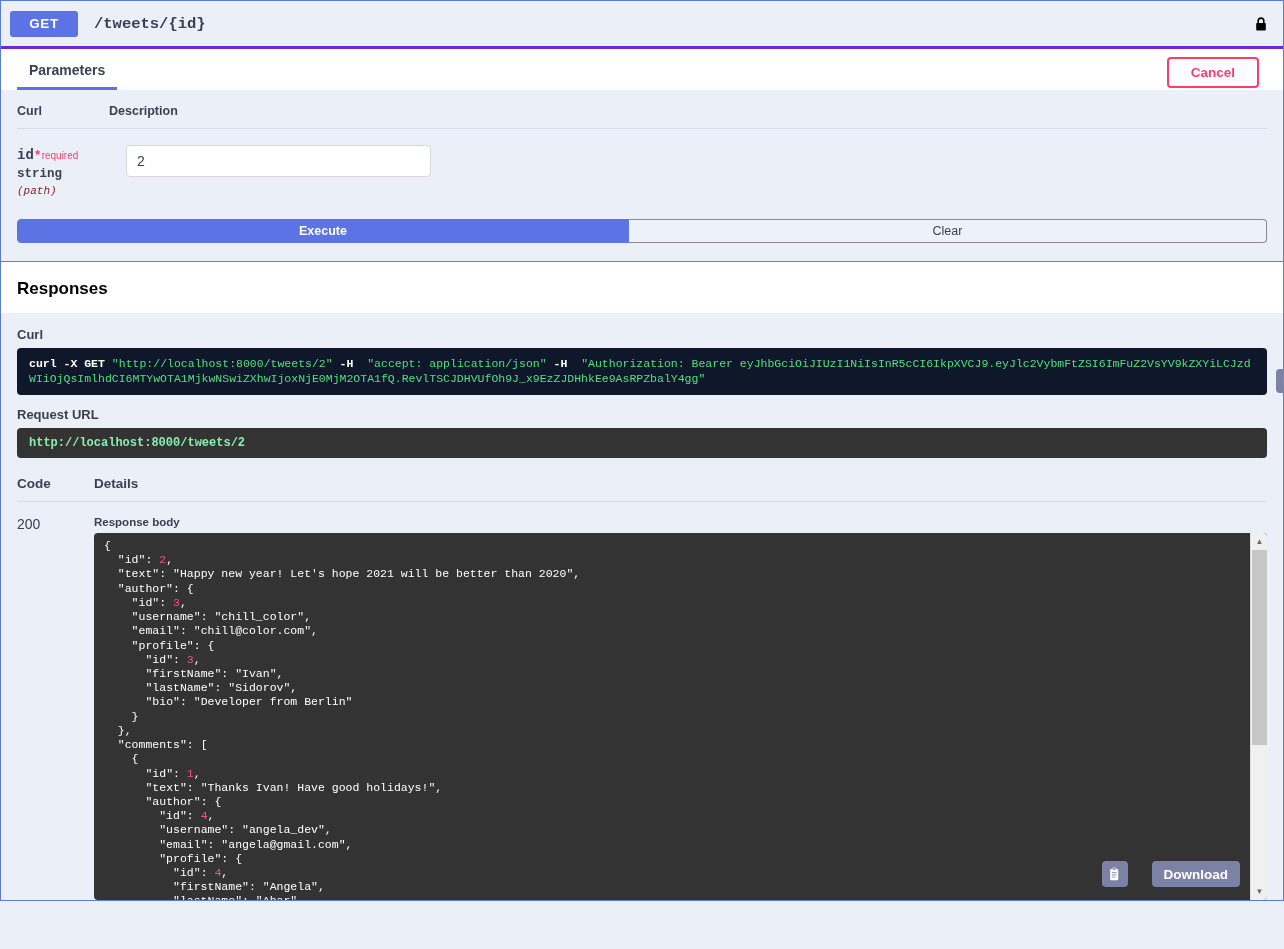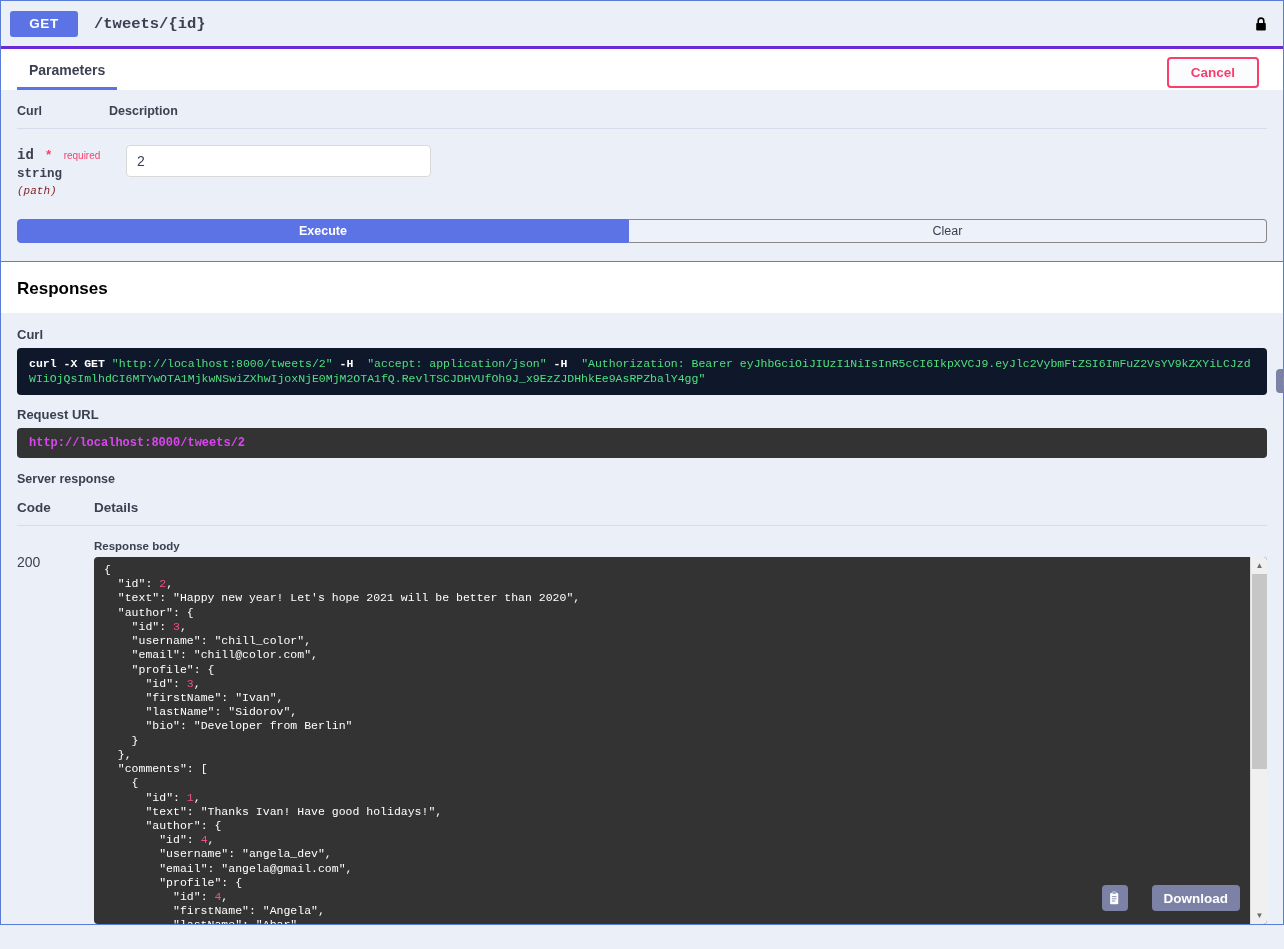--- a/index.html
+++ b/index.html
@@ -79,21 +79,21 @@
     font-size: 12.5px; font-weight: bold; color: #3b4151;
   }
   .col-name { width: 92px; flex: 0 0 92px; }
   .col-desc { flex: 1 1 auto; }
 
   .param-row { display: flex; padding: 16px 0 22px 0; }
   .param-meta { width: 92px; flex: 0 0 92px; padding-top: 2px; }
   .param-name {
     font-size: 14px; font-weight: bold; color: #3b4151;
     font-family: "Liberation Mono", monospace;
-    display: flex; align-items: baseline; gap: 11px; white-space: nowrap;
+    display: flex; align-items: baseline; gap: 0; white-space: nowrap;
   }
   .req-star { color: #f93e6c; font-size: 13px; }
   .req-text { color: #f93e6c; font-size: 10px; font-weight: normal;
               font-family: "Liberation Sans", sans-serif; }
   .param-type {
     font-size: 12.5px; color: #3b4151; font-weight: bold;
     font-family: "Liberation Mono", monospace; margin-top: 4px;
   }
   .param-in {
     font-size: 11px; color: #7f1d1d; font-style: italic; margin-top: 4px;
@@ -160,41 +160,40 @@
     position: absolute; right: -33px; bottom: 2px;
     width: 24px; height: 24px; border-radius: 4px;
     background: #7c81a6;
     display: flex; align-items: center; justify-content: center;
     cursor: pointer;
   }
   .url-block {
     background: #333333; border-radius: 4px;
     padding: 9px 12px; margin-bottom: 4px;
     font-family: "Liberation Mono", monospace;
-    font-size: 12px; color: #d946ef; font-weight: bold;
+    font-size: 12px; color: #86efac; font-weight: bold;
     height: 30px; display: flex; align-items: center;
   }
 
   .server-response-label {
     font-size: 12.5px; font-weight: bold; color: #3b4151;
     margin: 14px 0 0 0;
   }
   .resp-head {
     display: flex; padding: 14px 0 10px 0;
     border-bottom: 1px solid #d6dceb;
     font-size: 13.5px; font-weight: bold; color: #3b4151;
   }
   .col-code { width: 77px; flex: 0 0 77px; }
   .col-details { flex: 1 1 auto; }
   .resp-row { display: flex; padding-top: 14px; }
   .resp-code {
     width: 77px; flex: 0 0 77px;
     font-size: 14px; color: #3b4151;
     font-family: "Liberation Sans", sans-serif;
-    margin-top: 14px;
   }
   .resp-details { flex: 1 1 auto; }
   .resp-body-label { font-size: 11.5px; font-weight: bold; color: #3b4151; margin-bottom: 5px; }
 
   .json-panel {
     position: relative;
     background: #333333; border-radius: 4px;
     height: 367px; overflow: hidden;
   }
   .json-scroll {
@@ -313,21 +312,20 @@
         <div class="code-block"><span class="kw">curl -X GET </span><span class="str">"http://localhost:8000/tweets/2"</span><span class="kw"> -H  </span><span class="str">"accept: application/json"</span><span class="kw"> -H  </span><span class="str">"Authorization: Bearer eyJhbGciOiJIUzI1NiIsInR5cCI6IkpXVCJ9.eyJlc2VybmFtZSI6ImFuZ2VsYV9kZXYiLCJzdWIiOjQsImlhdCI6MTYwOTA1MjkwNSwiZXhwIjoxNjE0MjM2OTA1fQ.RevlTSCJDHVUfOh9J_x9EzZJDHhkEe9AsRPZbalY4gg"</span><span class="curl-copy"><svg width="14" height="14" viewBox="0 0 24 24" aria-hidden="true">
                 <rect x="5" y="3" width="13" height="18" rx="1.6" fill="#ffffff"></rect>
                 <rect x="8.5" y="1.4" width="6" height="3.4" rx="1" fill="#7c81a6" stroke="#ffffff" stroke-width="1"></rect>
                 <path d="M8.5 9h6M8.5 12.5h6M8.5 16h4" stroke="#7c81a6" stroke-width="1.4" stroke-linecap="round"></path>
               </svg></span></div>
 
         <div style="height:12px"></div>
         <div class="small-label">Request URL</div>
         <div class="url-block">http://localhost:8000/tweets/2</div>
 
-        <div class="server-response-label">Server response</div>
 
         <div class="resp-head">
           <div class="col-code">Code</div>
           <div class="col-details">Details</div>
         </div>
 
         <div class="resp-row">
           <div class="resp-code">200</div>
           <div class="resp-details">
             <div class="resp-body-label">Response body</div>

